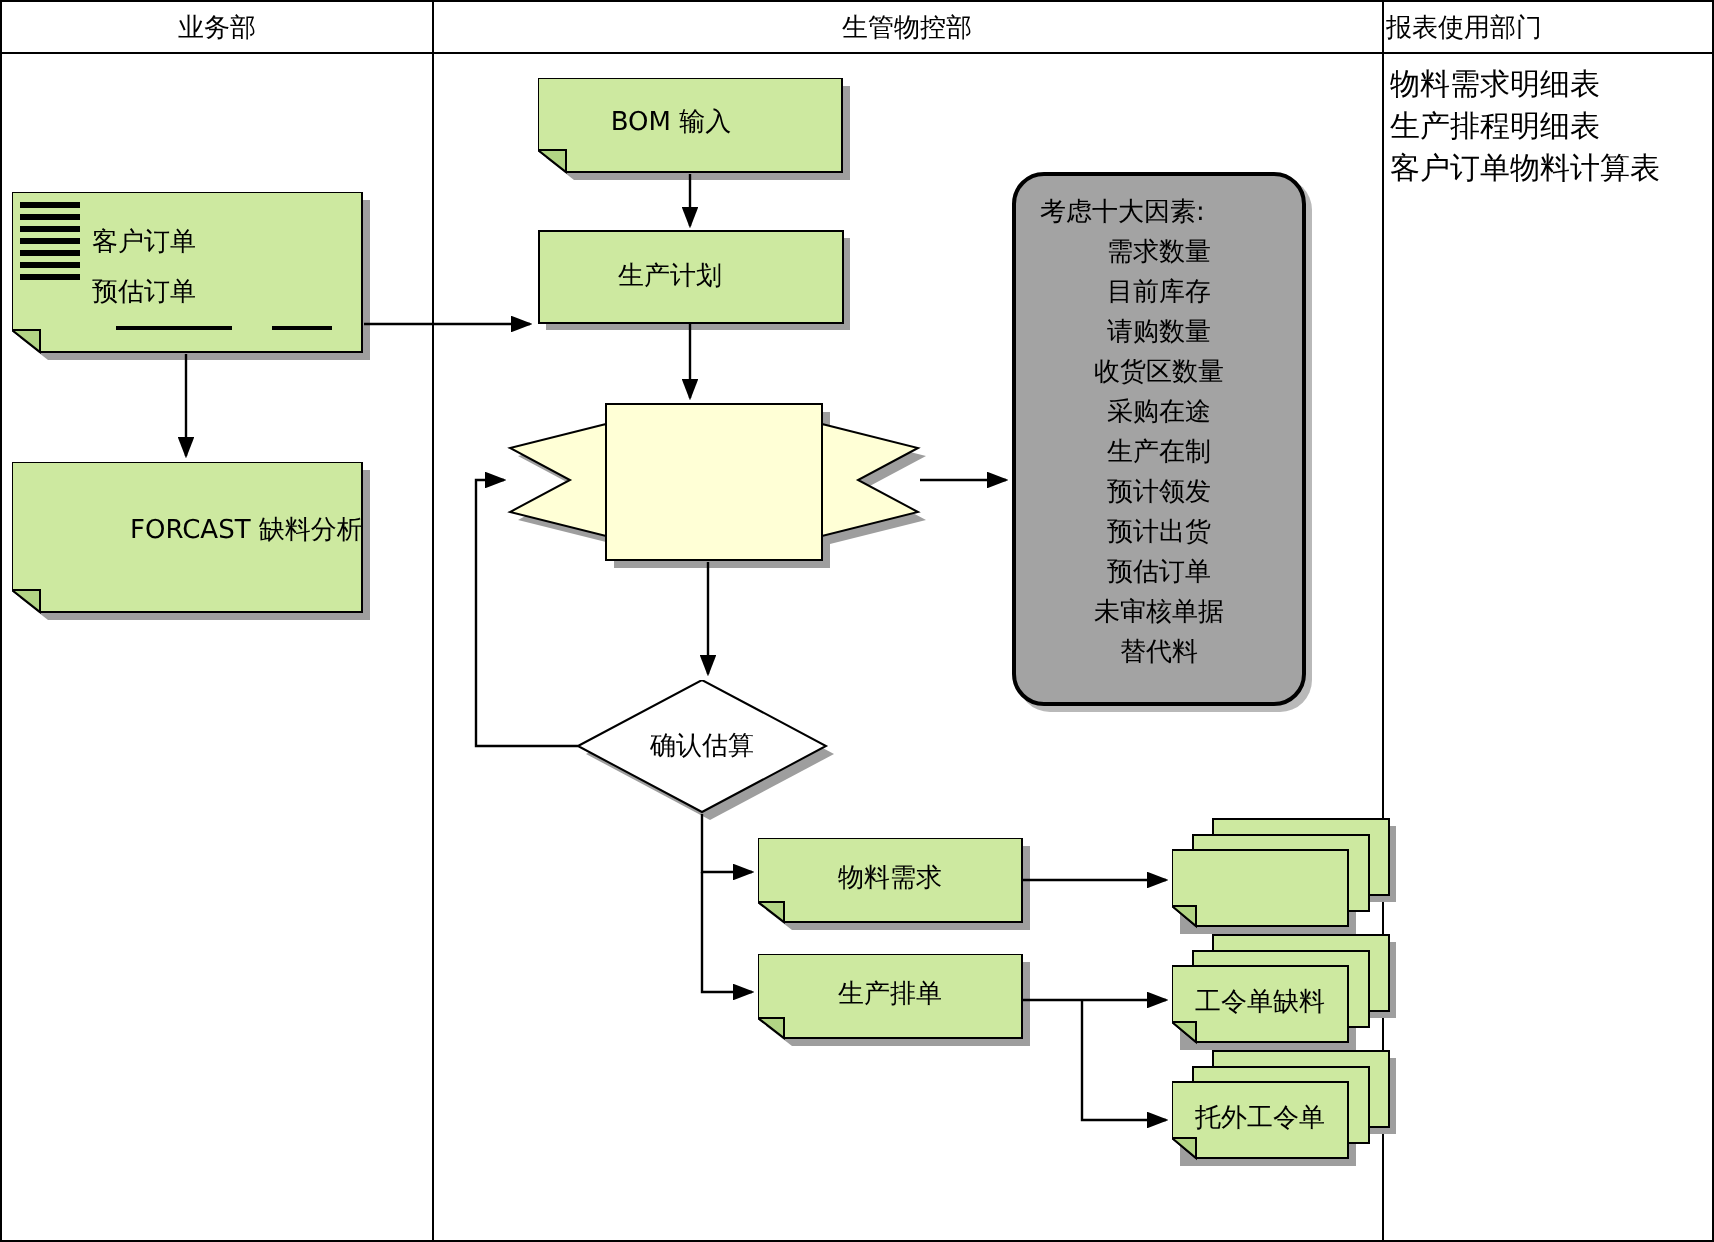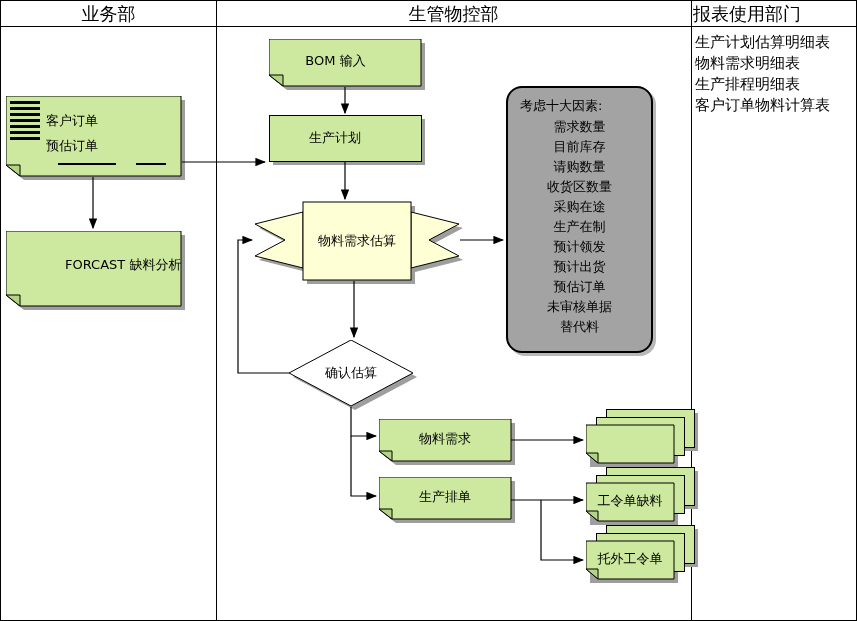--- a/index.html
+++ b/index.html
@@ -2,21 +2,21 @@
 <html><head>
 <meta charset="utf-8">
 <style>
   html,body{margin:0;padding:0;background:#fff;}
   .canvas{
     position:relative;width:857px;height:621px;background:#fff;
     border:1px solid #000;box-sizing:border-box;overflow:hidden;
     font-family:"DejaVu Sans","Liberation Sans",sans-serif;color:#000;
   }
   .hdr-row{position:absolute;left:0;top:0;width:100%;height:26px;border-bottom:1px solid #000;box-sizing:border-box;background:#fff;}
-  .hdr-title{position:absolute;top:0;height:26px;display:flex;align-items:center;font-size:18px;}
+  .hdr-title{position:absolute;top:0;height:26px;display:flex;align-items:center;font-size:13px;}
   .hdr-center{justify-content:center;}
   .vline{position:absolute;top:0;bottom:0;width:1px;background:#000;}
   .shape{position:absolute;}
   .shape svg{position:absolute;left:0;top:0;display:block;}
   .lbl{position:absolute;display:flex;align-items:center;justify-content:center;font-size:13px;white-space:nowrap;}
   .lbl.left{justify-content:flex-start;margin-left:45px;}
   .doc-lines{position:absolute;left:40px;top:12px;font-size:13px;line-height:25px;}
   .factors{
     position:absolute;left:505px;top:85px;width:147px;height:267px;background:#a3a3a3;
     border:2px solid #000;border-radius:16px;box-sizing:border-box;
@@ -99,21 +99,20 @@
     <svg width="218" height="88">
       <g transform="translate(4,4)" fill="#9e9e9e">
         <polygon points="52,12 4,24 34,40 4,56 52,68"></polygon>
         <polygon points="160,12 208,24 178,40 208,56 160,68"></polygon>
         <rect x="52" y="2" width="108" height="78"></rect>
       </g>
       <polygon points="52,12 4,24 34,40 4,56 52,68" fill="#ffffd6" stroke="#000"></polygon>
       <polygon points="160,12 208,24 178,40 208,56 160,68" fill="#ffffd6" stroke="#000"></polygon>
       <rect x="52" y="2" width="108" height="78" fill="#ffffd6" stroke="#000"></rect>
     </svg>
-    <div class="lbl" style="left:52px;top:2px;width:108px;height:78px;">物料需求估算</div>
   </div>
 
   <div class="factors">
     <div class="ttl">考虑十大因素:</div>
     <div class="itm">需求数量</div>
     <div class="itm">目前库存</div>
     <div class="itm">请购数量</div>
     <div class="itm">收货区数量</div>
     <div class="itm">采购在途</div>
     <div class="itm">生产在制</div>
@@ -185,21 +184,20 @@
       <rect x="10.5" y="8.5" width="88" height="38" fill="#cde9a0" stroke="#000"></rect>
       <g transform="translate(0,16)">
         <polygon points="0,0 88,0 88,38 12,38 0,28" fill="#cde9a0" stroke="#000"></polygon>
         <polygon points="0,28 12,38 12,28" fill="#b2d584" stroke="#000"></polygon>
       </g>
     </svg>
     <div class="lbl" style="left:0;top:16px;width:88px;height:36px;">托外工令单</div>
   </div>
 
   <div class="reports">
-    <div class="rep">生产计划估算明细表</div>
     <div class="rep">物料需求明细表</div>
     <div class="rep">生产排程明细表</div>
     <div class="rep">客户订单物料计算表</div>
   </div>
 
   <svg class="arrows" width="857" height="621">
     <defs>
       <marker id="ah" markerWidth="9" markerHeight="7" refX="8" refY="3.5" orient="auto">
         <path d="M0,0 L9,3.5 L0,7 z" fill="#000"></path>
       </marker>

